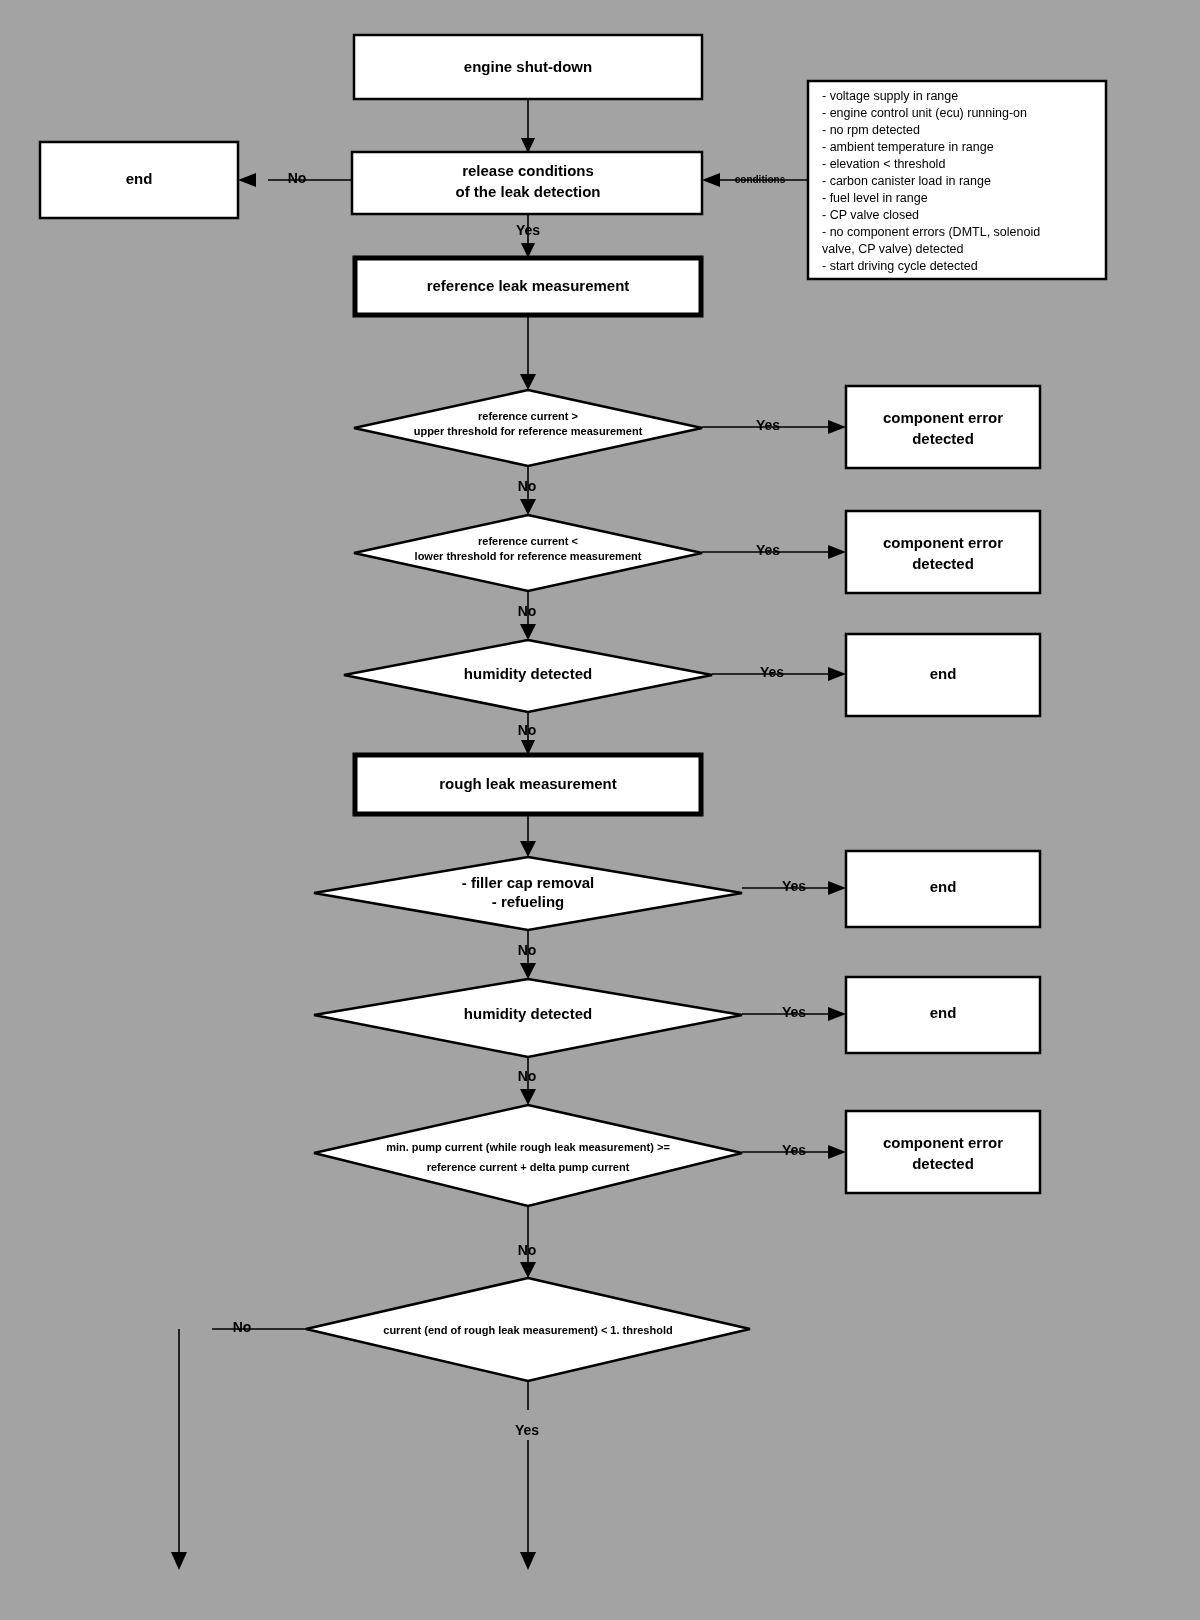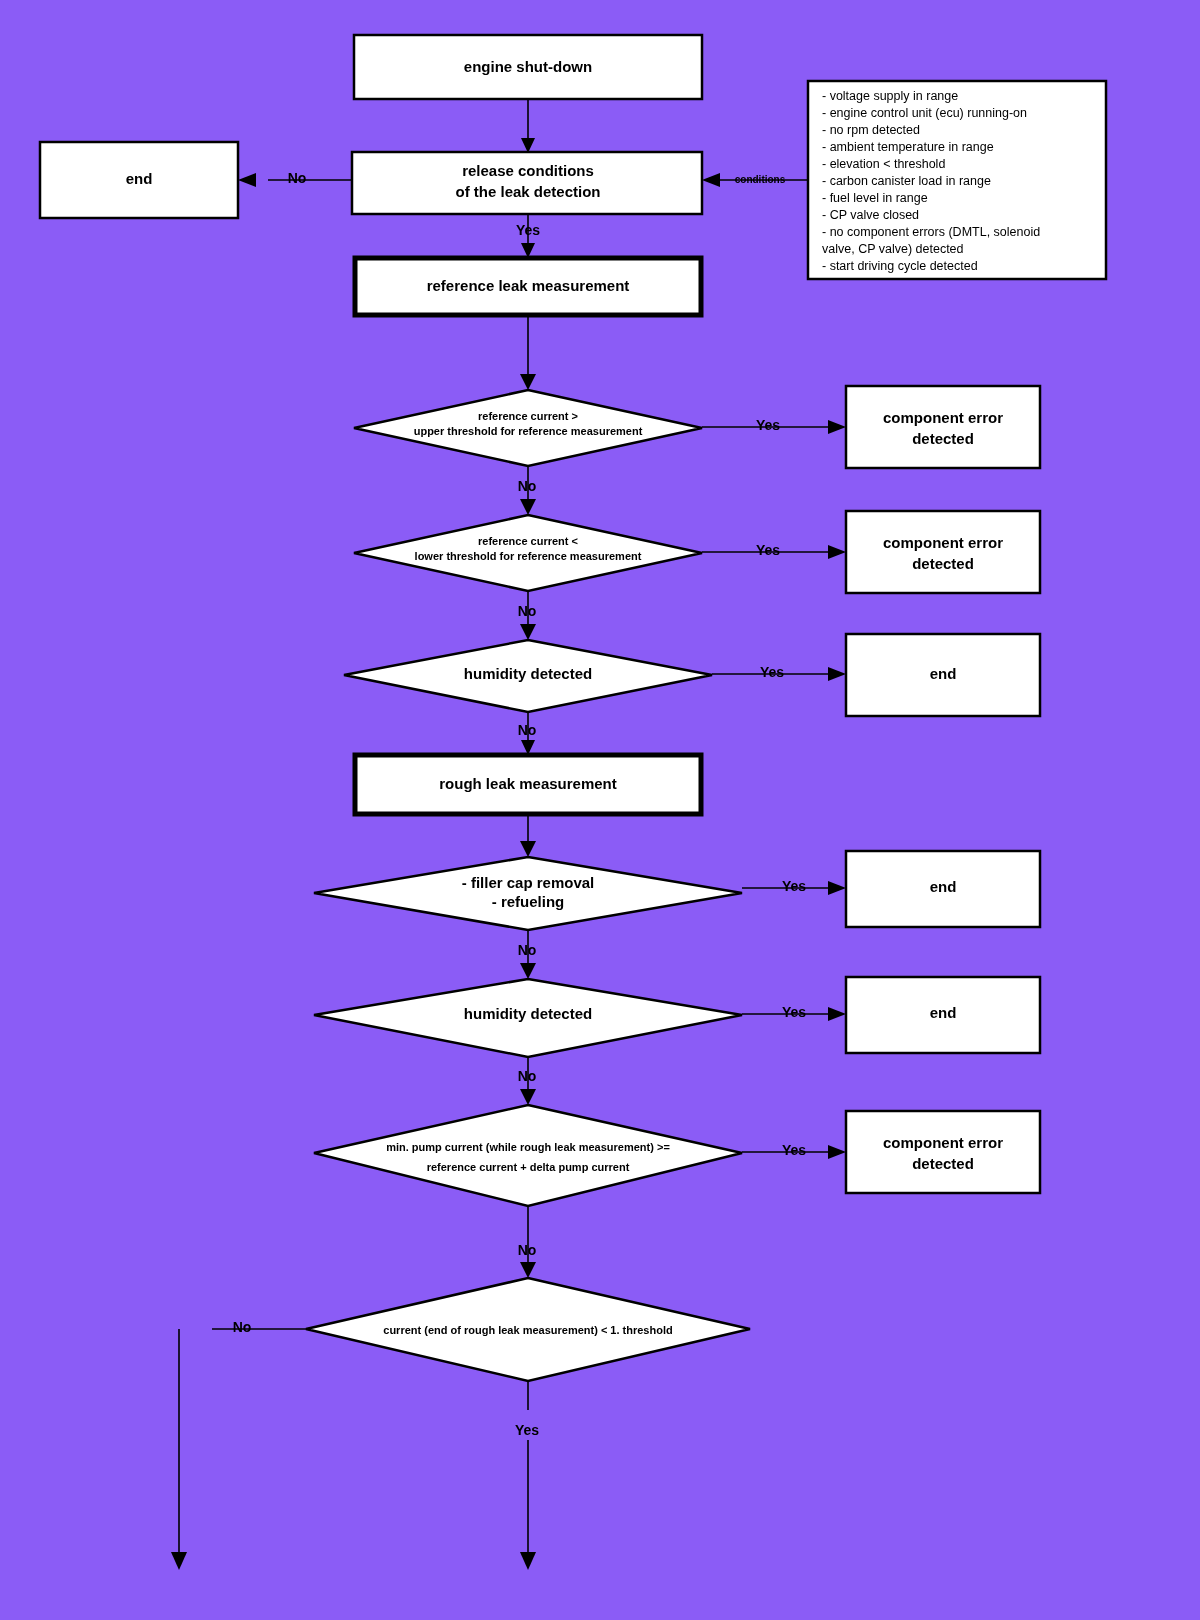--- a/index.html
+++ b/index.html
@@ -8,21 +8,21 @@
     background: #ffffff;
   }
   body {
     font-family: "Liberation Sans", sans-serif;
     color: #000000;
   }
   #page {
     position: relative;
     width: 1200px;
     height: 1620px;
-    background: #8b5cf6;
+    background: #a3a3a3;
     overflow: hidden;
   }
   #flow-svg {
     position: absolute;
     top: 0;
     left: 0;
     width: 1200px;
     height: 1620px;
   }
   .node-label {

